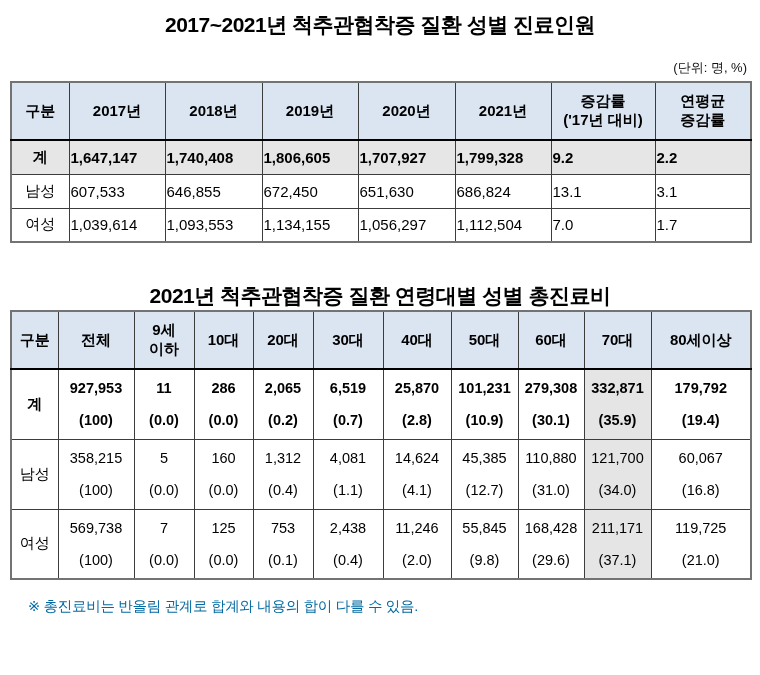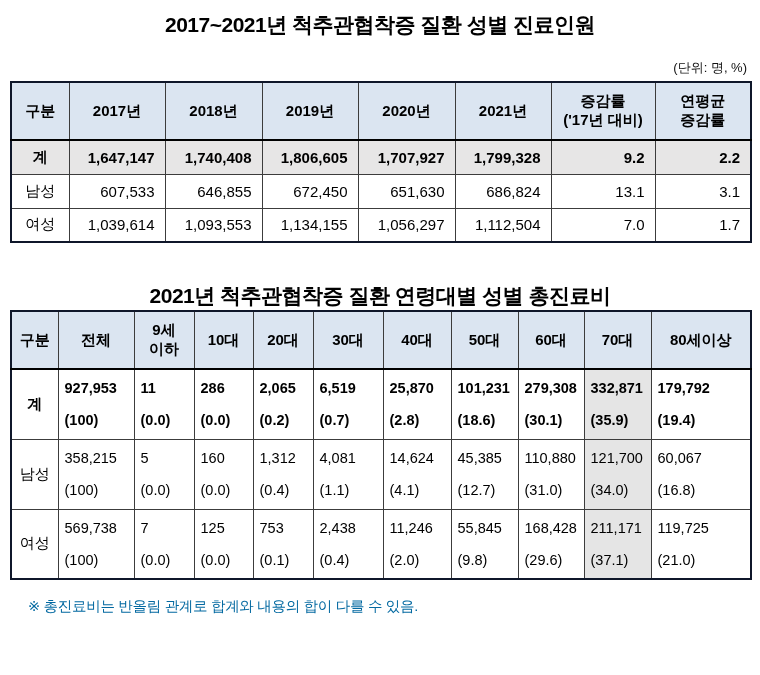--- a/index.html
+++ b/index.html
@@ -13,42 +13,42 @@
     text-align:center;font-size:21px;font-weight:700;
     letter-spacing:-0.5px;margin:0;padding-top:11px;
   }
   .unit{
     text-align:right;font-size:13px;color:#111;
     padding-right:13px;margin-top:20px;margin-bottom:4px;padding-left:22px;
   }
   table{
     border-collapse:collapse;table-layout:fixed;
     margin:0 10px;width:740px;
-    border:2px solid #0f172a;
+    border:2px solid #737373;
   }
   th,td{
     border:1px solid #3c3c3c;
     overflow:hidden;white-space:pre-line;
   }
   thead th{
     background:#dbe5f1;font-weight:700;text-align:center;
     font-size:15px;line-height:1.25;
   }
   thead tr th{border-bottom:2px solid #000;}
   
   .t1 thead th{height:54px;}
   .t1 tbody tr{height:34px;}
   .t1 tbody th{font-size:15px;text-align:center;font-weight:400;}
-  .t1 td{font-size:15px;text-align:right;padding-right:10px;}
+  .t1 td{font-size:15px;text-align:left;padding-right:10px;}
   .t1 tr.total th,.t1 tr.total td{font-weight:700;background:#e7e6e6;}
   
   .t2 thead th{height:54px;}
   .t2 tbody tr{height:70px;}
   .t2 tbody th{font-size:15px;text-align:center;font-weight:400;vertical-align:middle;}
-  .t2 td{font-size:14.5px;text-align:left;padding:0 6px;vertical-align:middle;}
+  .t2 td{font-size:14.5px;text-align:center;padding:0 6px;vertical-align:middle;}
   .t2 td .v{line-height:20px;padding:2px 0 0 0;}
   .t2 td .p{line-height:20px;padding:12px 0 2px 0;}
   .t2 tr.total th,.t2 tr.total td{font-weight:700;}
   .t2 .hl{background:#e5e5e5;}
   .section2 .title{padding-top:39px;text-align:center;}
   .note{
     font-size:14.5px;color:#0369a1;letter-spacing:-0.3px;
     margin:17px 0 0 28px;
   }
 </style>
@@ -156,21 +156,21 @@
       </thead>
       <tbody>
         <tr class="total">
           <th>계</th>
           <td><div class="v">927,953</div><div class="p">(100)</div></td>
           <td><div class="v">11</div><div class="p">(0.0)</div></td>
           <td><div class="v">286</div><div class="p">(0.0)</div></td>
           <td><div class="v">2,065</div><div class="p">(0.2)</div></td>
           <td><div class="v">6,519</div><div class="p">(0.7)</div></td>
           <td><div class="v">25,870</div><div class="p">(2.8)</div></td>
-          <td><div class="v">101,231</div><div class="p">(18.6)</div></td>
+          <td><div class="v">101,231</div><div class="p">(10.9)</div></td>
           <td><div class="v">279,308</div><div class="p">(30.1)</div></td>
           <td class="hl"><div class="v">332,871</div><div class="p">(35.9)</div></td>
           <td><div class="v">179,792</div><div class="p">(19.4)</div></td>
         </tr>
         <tr>
           <th>남성</th>
           <td><div class="v">358,215</div><div class="p">(100)</div></td>
           <td><div class="v">5</div><div class="p">(0.0)</div></td>
           <td><div class="v">160</div><div class="p">(0.0)</div></td>
           <td><div class="v">1,312</div><div class="p">(0.4)</div></td>

